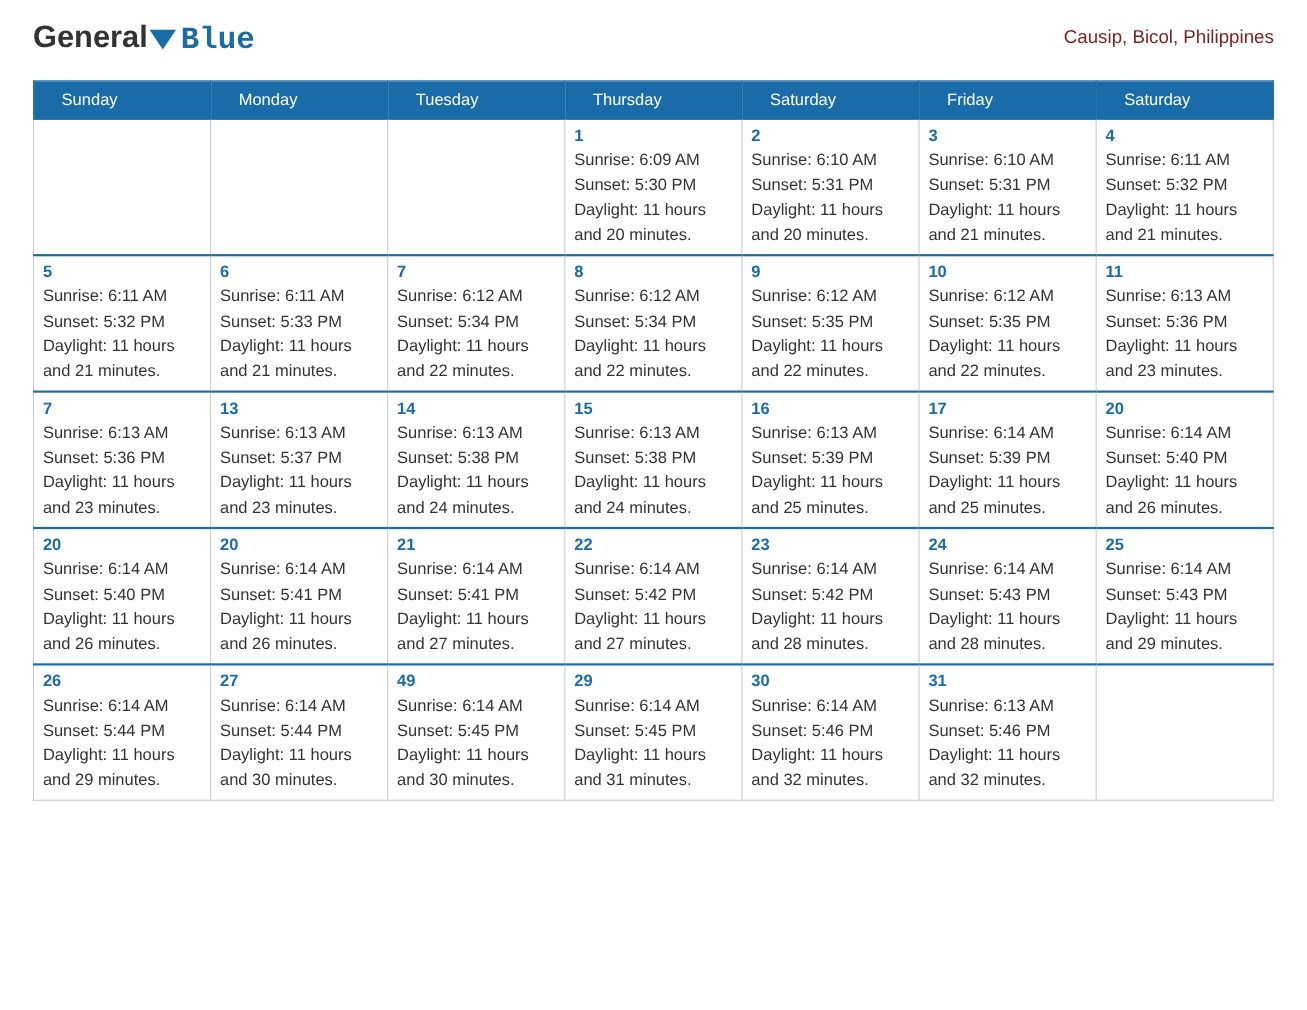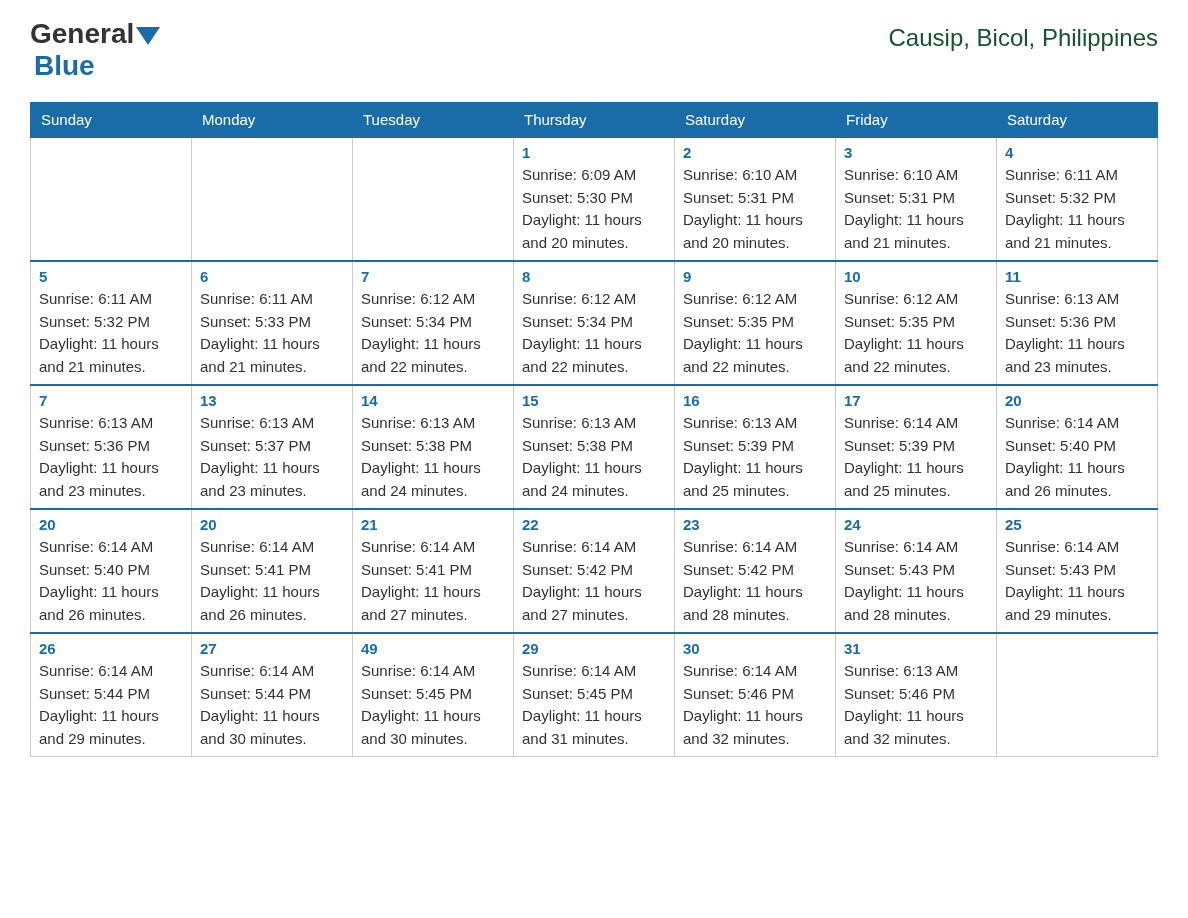--- a/index.html
+++ b/index.html
@@ -13,21 +13,21 @@
 
     .header {
       display: flex;
       justify-content: space-between;
       align-items: flex-start;
       margin-bottom: 20px;
     }
 
     .logo {
       display: flex;
-      flex-direction: column;
+      flex-direction: row;
       align-items: flex-start;
     }
 
     .logo-text {
       display: flex;
       align-items: flex-end;
       font-size: 28px;
       font-weight: bold;
       color: #333;
       line-height: 1;
@@ -48,51 +48,52 @@
       margin-left: 2px;
     }
 
     .logo-blue {
       color: #1a6ca8;
       font-size: 28px;
       font-weight: bold;
       margin-top: 2px;
       display: block;
       padding-left: 4px;
+      font-family: Liberation Mono, monospace;
     }
 
     .title-area {
       text-align: right;
     }
 
     .month-title {
       font-size: 52px;
       font-weight: bold;
       color: #333;
       line-height: 1.1;
     }
 
     .location {
-      font-size: 24px;
-      color: #14532d;
+      font-size: 17px;
+      color: #7f1d1d;
       margin-top: 4px;
     }
 
     
     .calendar {
       width: 100%;
       border-collapse: collapse;
       border: 1px solid #999;
     }
 
     .calendar th {
       background-color: #1a6ca8;
       color: #fff;
       text-align: left;
-      padding: 8px 10px;
+      padding: 8px 25px;
       font-size: 15px;
       font-weight: normal;
       border: 1px solid #1a6ca8;
     }
 
     .calendar td {
       vertical-align: top;
       border: 1px solid #ccc;
       padding: 6px 8px;
       width: 14.28%;

